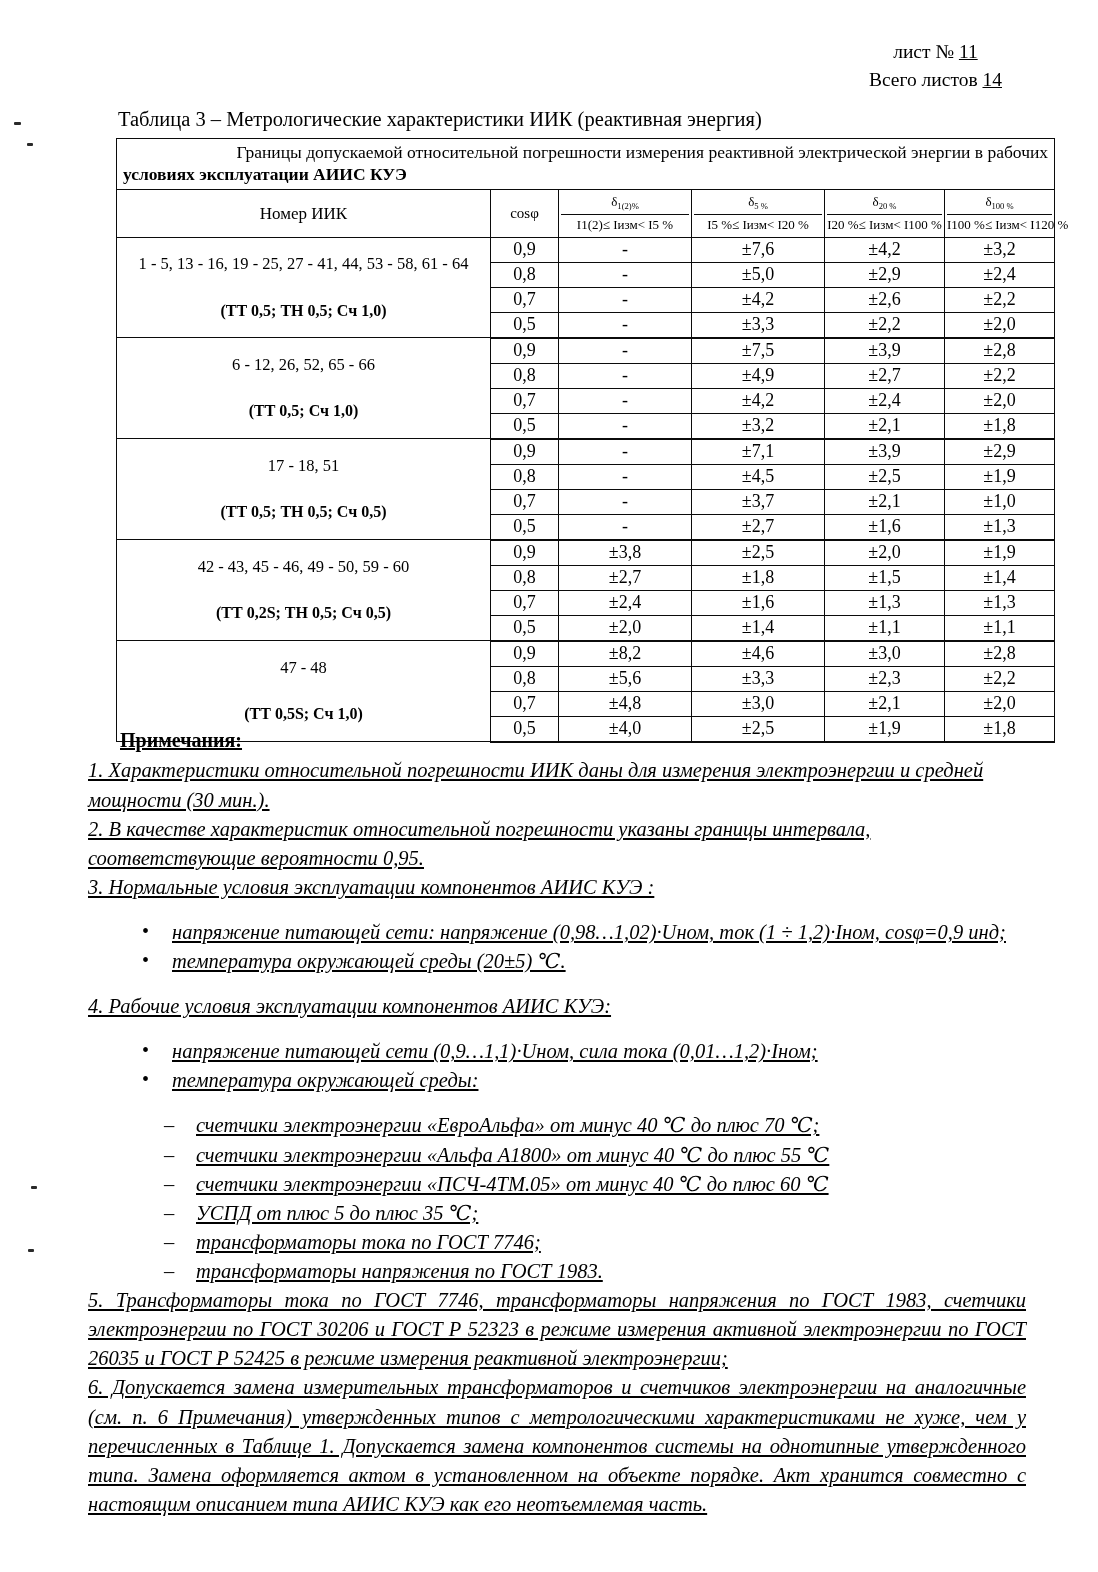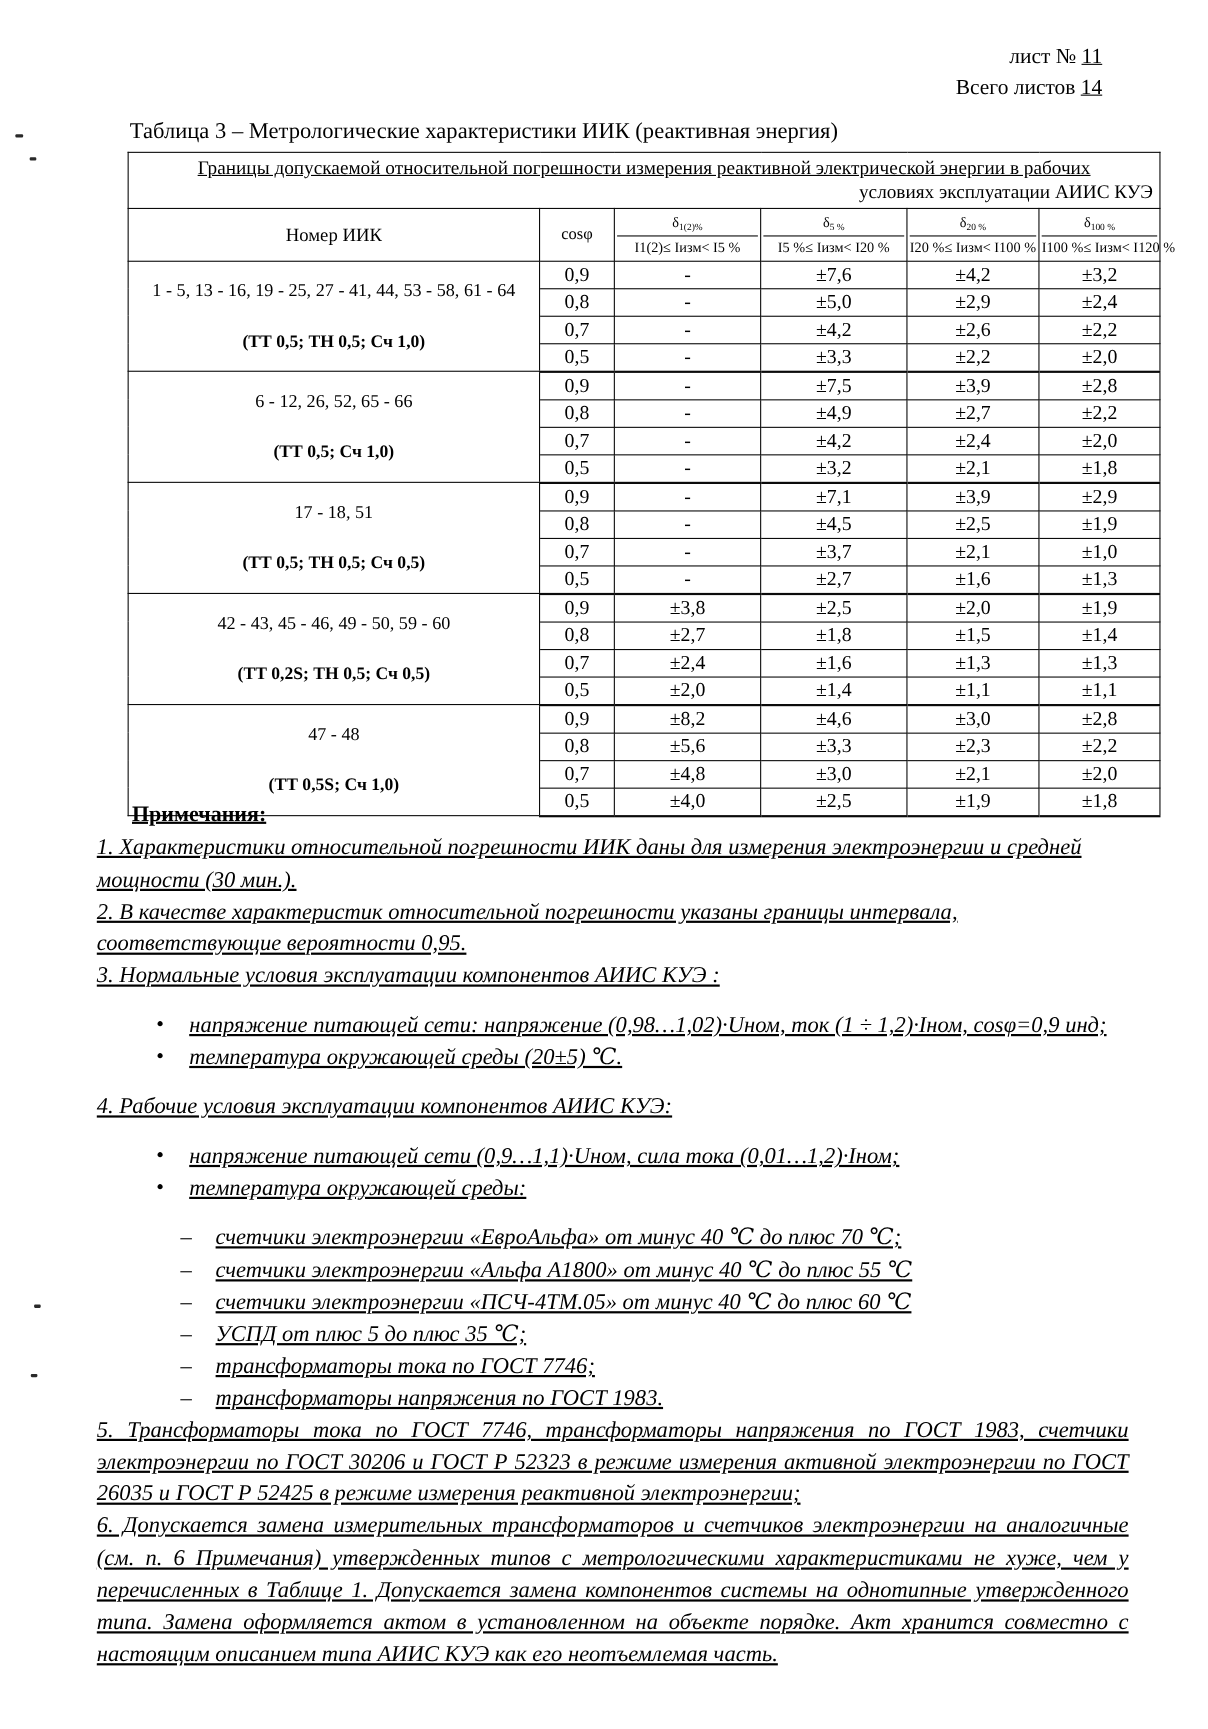--- a/index.html
+++ b/index.html
@@ -14,21 +14,21 @@
     font-family: "Liberation Serif", "DejaVu Serif", serif;
     color: #000000;
     overflow: hidden;
   }
 
   
   .page-header {
     position: absolute;
     top: 38px;
     right: 96px;
-    text-align: right;
+    text-align: center;
     font-size: 19.5px;
     line-height: 1.42;
     white-space: nowrap;
   }
   .page-header .num {
     text-decoration: underline;
   }
 
   
   .table-caption {
@@ -64,22 +64,22 @@
   .col-d5     { width: 133px; }
   .col-d20    { width: 120px; }
   .col-d100   { width: 110px; }
 
   .banner {
     font-size: 17.5px;
     line-height: 1.24;
     padding: 3px 6px 4px 6px !important;
     text-align: center;
   }
-  .banner .l1 { display: block; text-align: center; text-decoration: underline; }
-  .banner .l2 { display: block; text-align: right; }
+  .banner .l1 { display: block; text-align: right; }
+  .banner .l2 { display: block; text-align: left; font-weight: bold; }
 
   .hdr-name {
     font-size: 17px;
     padding: 4px !important;
   }
   .hdr-cos {
     font-size: 15px;
     padding: 4px !important;
   }
   .hdr-delta {

